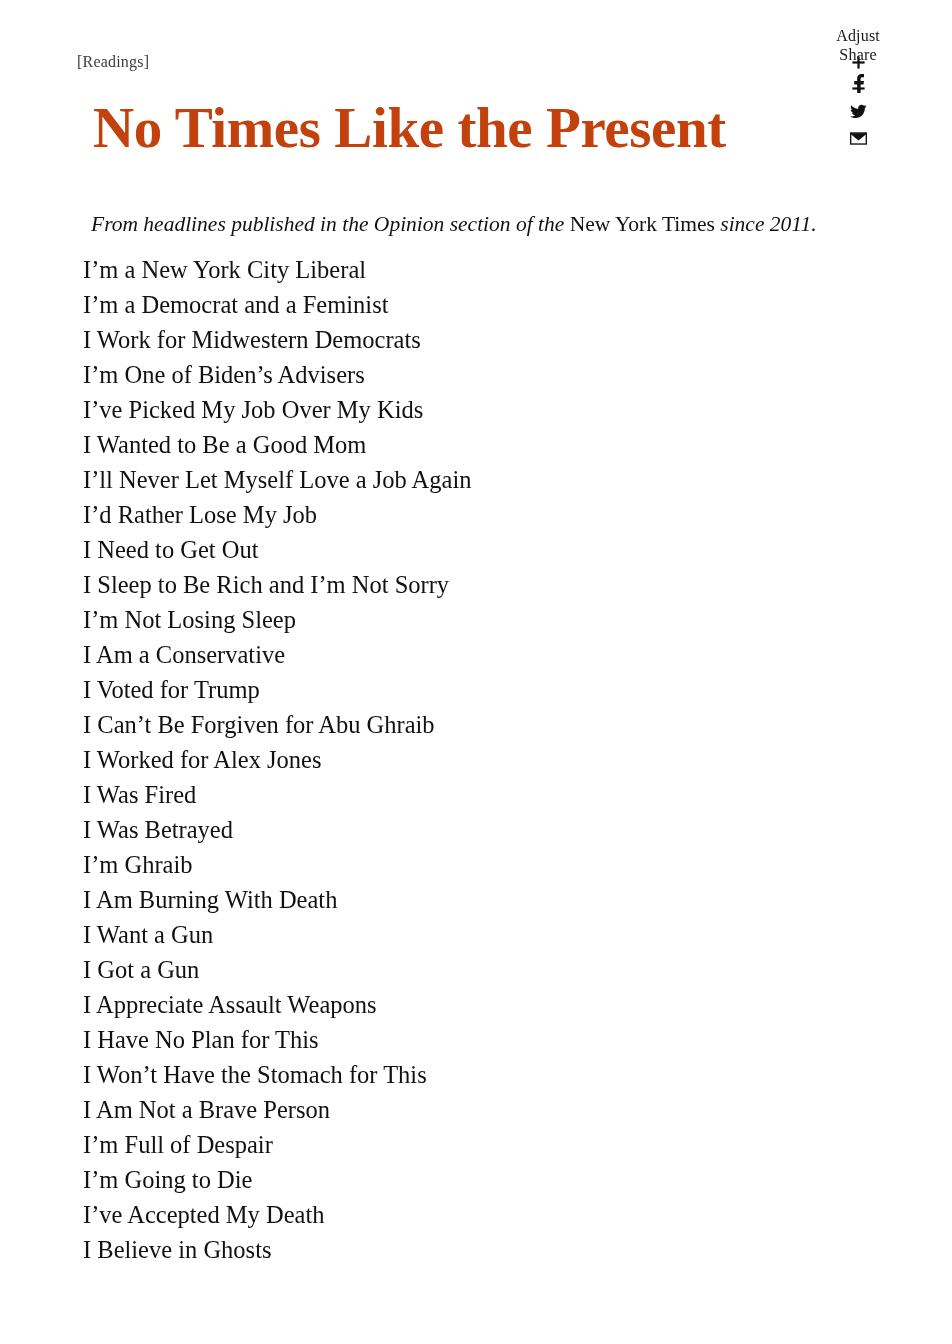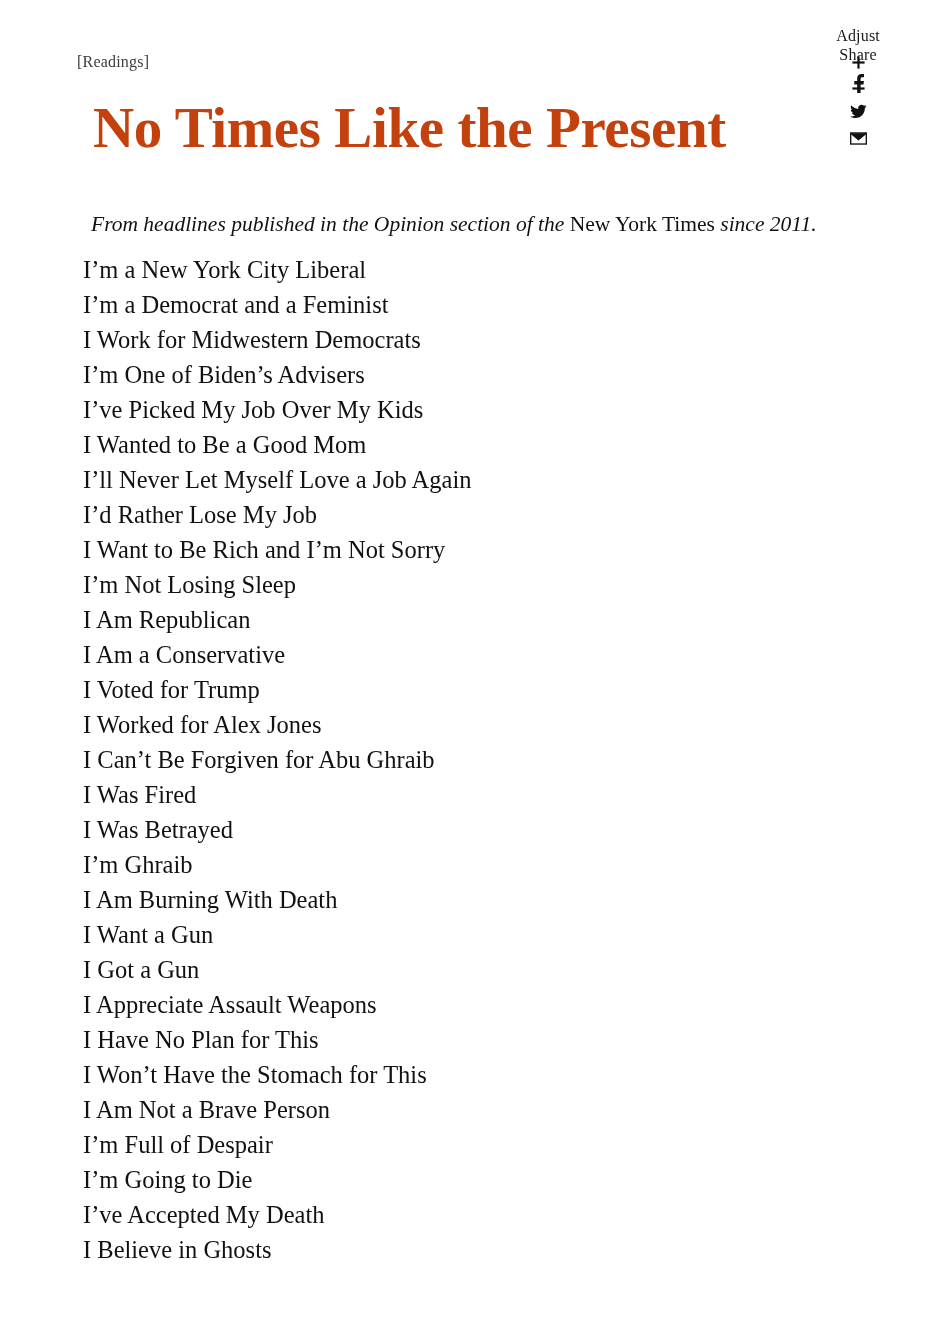--- a/index.html
+++ b/index.html
@@ -178,27 +178,27 @@
 
   <ul class="list">
       <li class="list-item">I’m a New York City Liberal</li>
       <li class="list-item">I’m a Democrat and a Feminist</li>
       <li class="list-item">I Work for Midwestern Democrats</li>
       <li class="list-item">I’m One of Biden’s Advisers</li>
       <li class="list-item">I’ve Picked My Job Over My Kids</li>
       <li class="list-item">I Wanted to Be a Good Mom</li>
       <li class="list-item">I’ll Never Let Myself Love a Job Again</li>
       <li class="list-item">I’d Rather Lose My Job</li>
-      <li class="list-item">I Want to Be Rich and I’m Not Sorry</li>
+      <li class="list-item">I Need to Get Out</li>
+      <li class="list-item">I Sleep to Be Rich and I’m Not Sorry</li>
       <li class="list-item">I’m Not Losing Sleep</li>
-      <li class="list-item">I Am Republican</li>
       <li class="list-item">I Am a Conservative</li>
       <li class="list-item">I Voted for Trump</li>
+      <li class="list-item">I Can’t Be Forgiven for Abu Ghraib</li>
       <li class="list-item">I Worked for Alex Jones</li>
-      <li class="list-item">I Can’t Be Forgiven for Abu Ghraib</li>
       <li class="list-item">I Was Fired</li>
       <li class="list-item">I Was Betrayed</li>
       <li class="list-item">I’m Ghraib</li>
       <li class="list-item">I Am Burning With Death</li>
       <li class="list-item">I Want a Gun</li>
       <li class="list-item">I Got a Gun</li>
       <li class="list-item">I Appreciate Assault Weapons</li>
       <li class="list-item">I Have No Plan for This</li>
       <li class="list-item">I Won’t Have the Stomach for This</li>
       <li class="list-item">I Am Not a Brave Person</li>

